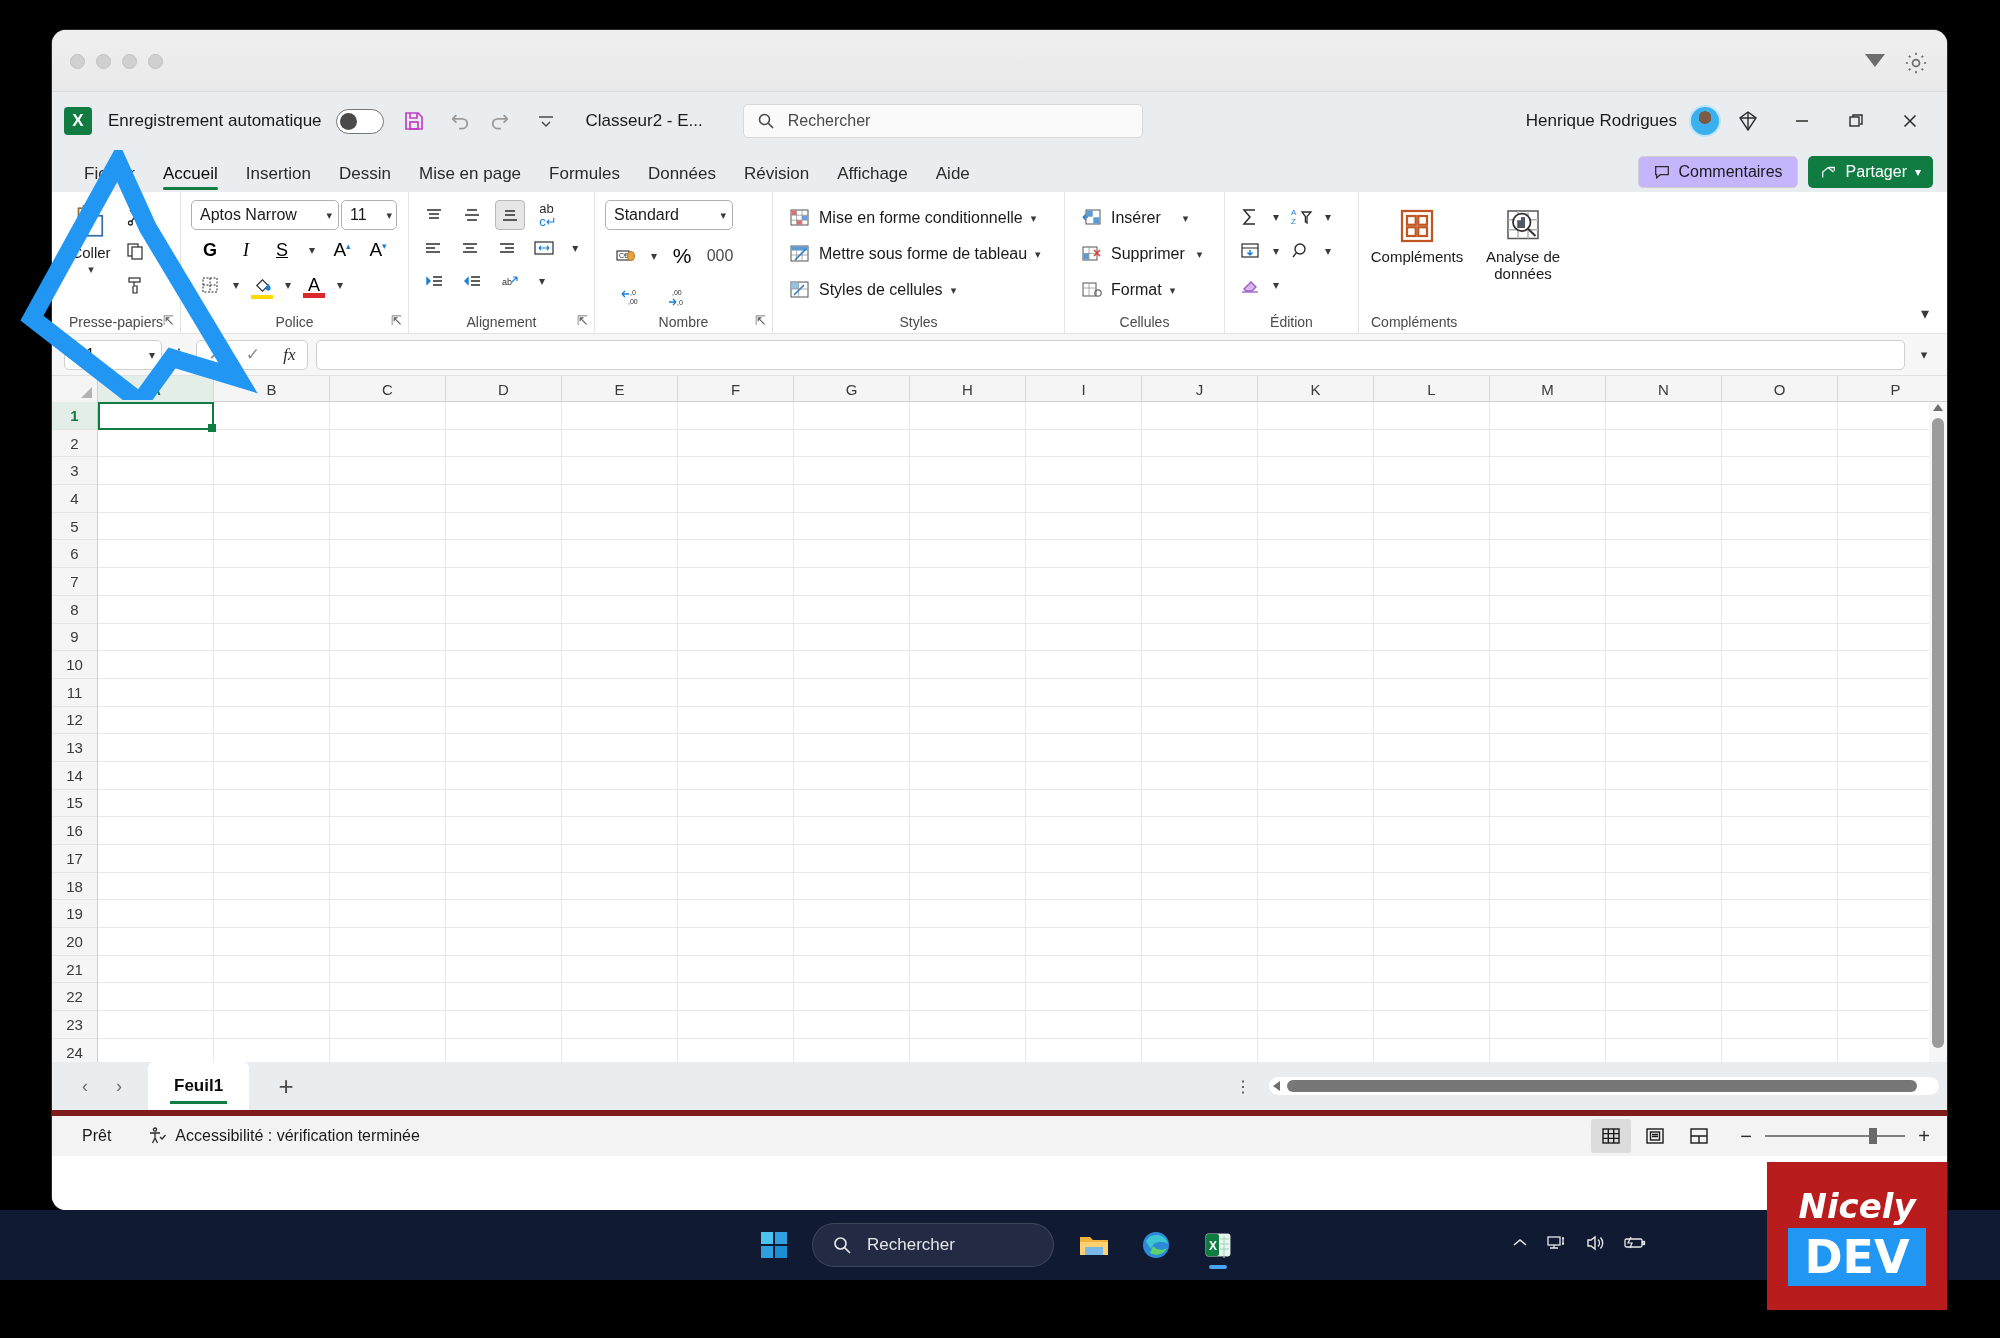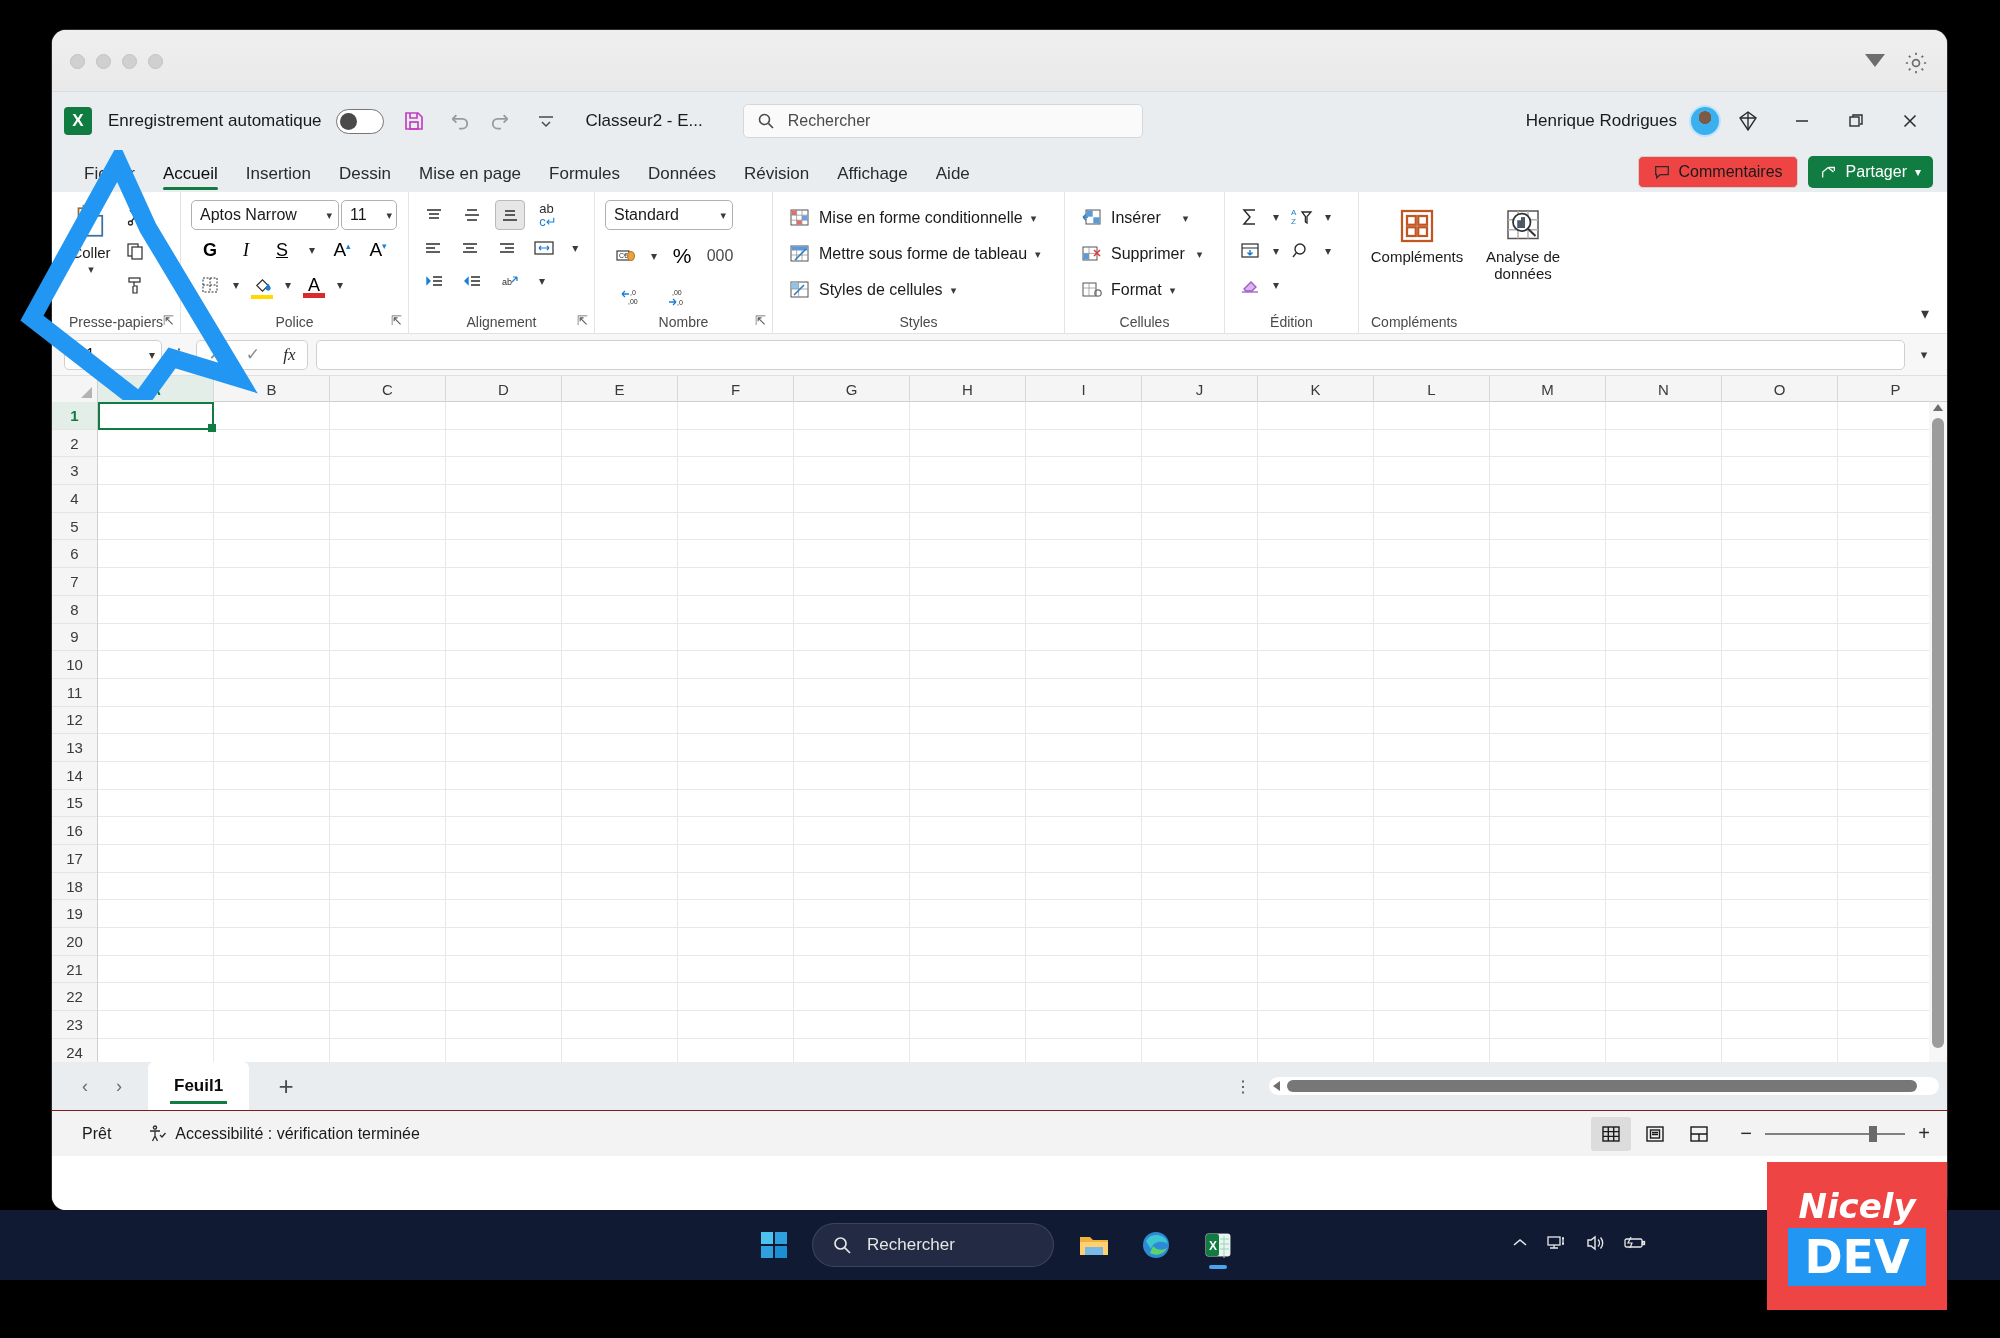--- a/index.html
+++ b/index.html
@@ -115,21 +115,21 @@
   .tab.active::after {
     content:""; position:absolute; left: 14px; right: 14px; bottom: 2px;
     height: 3px; background: #107c41; border-radius: 2px;
   }
   #tabs-right {
     margin-left: auto; display: flex; align-items: center;
     padding-right: 14px; padding-bottom: 4px; gap: 10px;
   }
   #comments-btn {
     height: 32px; padding: 0 14px; border: 1px solid #d0d0d0; border-radius: 5px;
-    background: #ef4444; display:flex; align-items:center; gap: 8px;
+    background: #c4b5fd; display:flex; align-items:center; gap: 8px;
     font-size: 16px; color:#1a1a1a;
   }
   #share-btn {
     height: 32px; padding: 0 12px; border-radius: 5px;
     background: #107c41; color: #fff; display:flex; align-items:center; gap: 8px;
     font-size: 16px;
   }
 
   
   #ribbon {
@@ -286,21 +286,21 @@
     width: 670px; height: 18px; background:#fff; border-radius:9px; position:relative;
   }
   #hscroll .left { position:absolute; left:4px; top:4px; border-top:5px solid transparent;
      border-bottom:5px solid transparent; border-right:7px solid #6e6e6e; }
   #hscroll .hthumb { position:absolute; left:18px; top:3px; width:630px; height:12px;
      background:#777; border-radius:6px; }
 
   
   #statusbar {
     height: 46px; background:#f3f3f3; display:flex; align-items:center;
-    padding: 0 14px; border-top:1px solid #7f1d1d;
+    padding: 0 14px; border-top:6px solid #7f1d1d;
   }
   #status-ready { font-size: 16px; color:#1a1a1a; margin-left: 16px; }
   #status-acc { margin-left: 36px; font-size: 16px; color:#1a1a1a; display:flex; align-items:center; gap:8px; }
   #status-right { margin-left: auto; display:flex; align-items:center; gap: 4px; }
   .viewbtn { width: 40px; height: 34px; display:flex; align-items:center; justify-content:center; border-radius:3px; }
   .viewbtn.active { background:#dcdcdc; }
   #zoomwrap { display:flex; align-items:center; gap:10px; margin-left: 14px; }
   #zoom-minus, #zoom-plus { font-size: 20px; color:#2b2b2b; width:18px; text-align:center; }
   #zoom-track { width: 140px; height: 2px; background:#808080; position:relative; }
   #zoom-thumb { position:absolute; left: 104px; top:-7px; width:8px; height:16px; background:#6a6a6a; }
@@ -320,21 +320,21 @@
   .tb-app { width: 44px; height: 44px; display:flex; align-items:center; justify-content:center; position:relative; }
   .tb-app.running::after {
     content:""; position:absolute; bottom:-2px; left:13px; width:18px; height:4px;
     background:#4aa5f0; border-radius:2px;
   }
   #tb-right { margin-left:auto; display:flex; align-items:center; gap: 16px; padding-right: 340px; color:#e8e8e8; }
 
   
   #watermark {
     position:absolute; right: 53px; bottom: 28px;
-    width: 180px; height: 148px; background:#ef4444;
+    width: 180px; height: 148px; background:#b91c1c;
     display:flex; flex-direction:column; align-items:center; justify-content:center;
     gap: 2px;
   }
   #wm-nicely { color:#fff; font-size: 34px; font-style: italic; font-weight: bold; font-family:"DejaVu Sans", sans-serif; }
   #wm-dev {
     background:#2196f3; color:#fff; font-size: 46px; font-weight: bold;
     padding: 2px 16px; font-family:"DejaVu Sans", sans-serif;
   }
 
   

